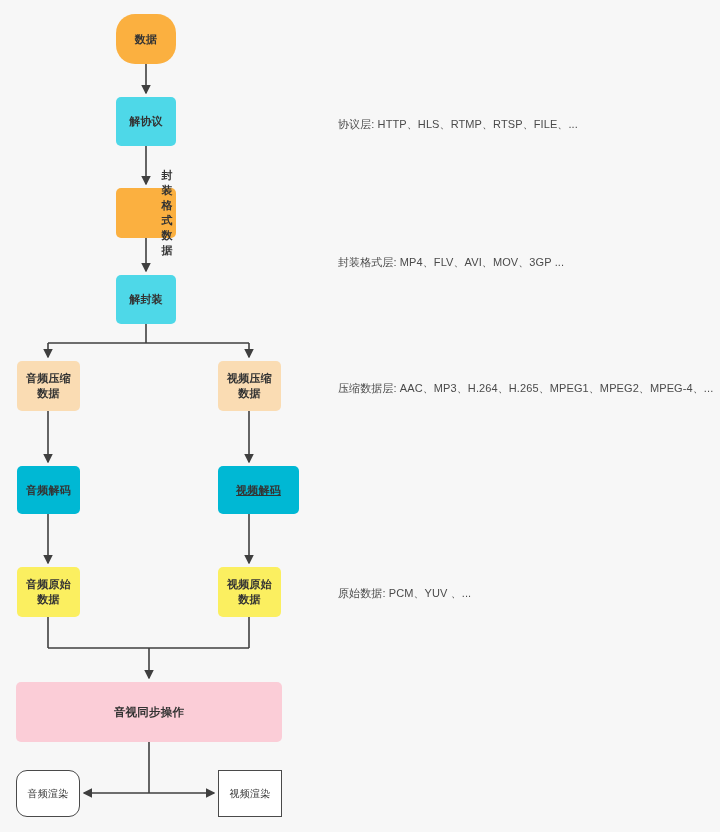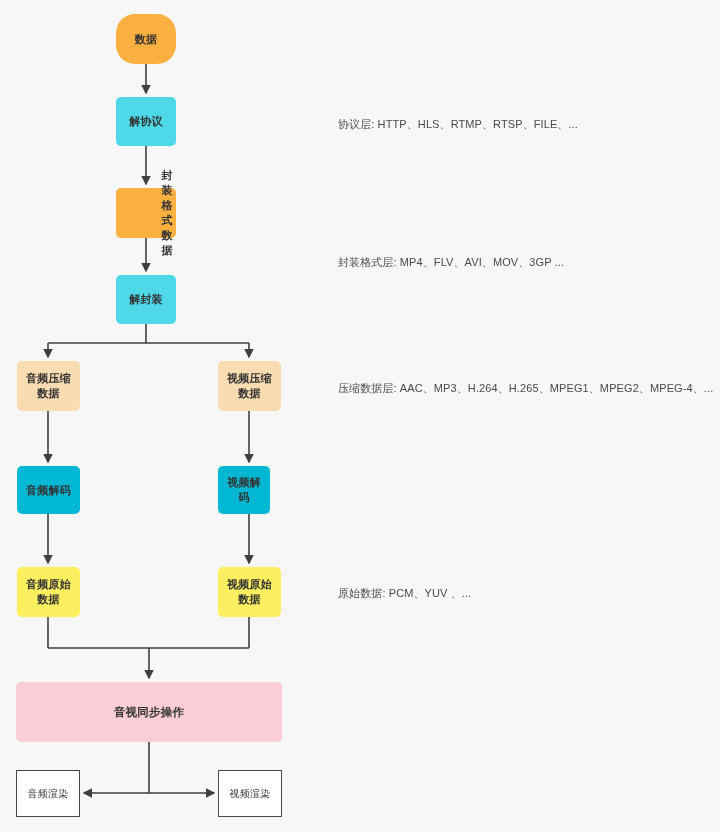--- a/index.html
+++ b/index.html
@@ -118,33 +118,33 @@
   </div>
   <div class="node" style="left: 17px; top: 361px; width: 63px; height: 50px; background: rgb(250, 220, 179);">
     <span>音频压缩数据</span>
   </div>
   <div class="node" style="left: 218px; top: 361px; width: 63px; height: 50px; background: rgb(250, 220, 179);">
     <span>视频压缩数据</span>
   </div>
   <div class="node" style="left: 17px; top: 466px; width: 63px; height: 48px; background: rgb(0, 184, 212);">
     <span>音频解码</span>
   </div>
-  <div class="node" style="left: 218px; top: 466px; width: 52px; height: 48px; background: rgb(0, 184, 212);">
+  <div class="node" style="left: 218px; top: 466px; width: 81px; height: 48px; background: rgb(0, 184, 212); text-decoration: underline;">
     <span>视频解码</span>
   </div>
   <div class="node" style="left: 17px; top: 567px; width: 63px; height: 50px; background: rgb(251, 239, 96);">
     <span>音频原始数据</span>
   </div>
   <div class="node" style="left: 218px; top: 567px; width: 63px; height: 50px; background: rgb(251, 239, 96);">
     <span>视频原始数据</span>
   </div>
   <div class="node wide" style="left: 16px; top: 682px; width: 266px; height: 60px; background: rgb(251, 205, 215);">
     <span>音视同步操作</span>
   </div>
-  <div class="node plain" style="left: 16px; top: 770px; width: 64px; height: 47px;">
+  <div class="node plain" style="left: 16px; top: 770px; width: 64px; height: 47px; border-radius: 11px;">
     <span>音频渲染</span>
   </div>
   <div class="node plain" style="left: 218px; top: 770px; width: 64px; height: 47px;">
     <span>视频渲染</span>
   </div>
 
   <div class="note" style="left: 338px; top: 116px;">协议层: HTTP、HLS、RTMP、RTSP、FILE、...</div>
   <div class="note" style="left: 338px; top: 254px;">封装格式层: MP4、FLV、AVI、MOV、3GP ...</div>
   <div class="note" style="left: 338px; top: 380px;">压缩数据层: AAC、MP3、H.264、H.265、MPEG1、MPEG2、MPEG-4、...</div>
   <div class="note" style="left: 338px; top: 585px;">原始数据: PCM、YUV 、...</div>

